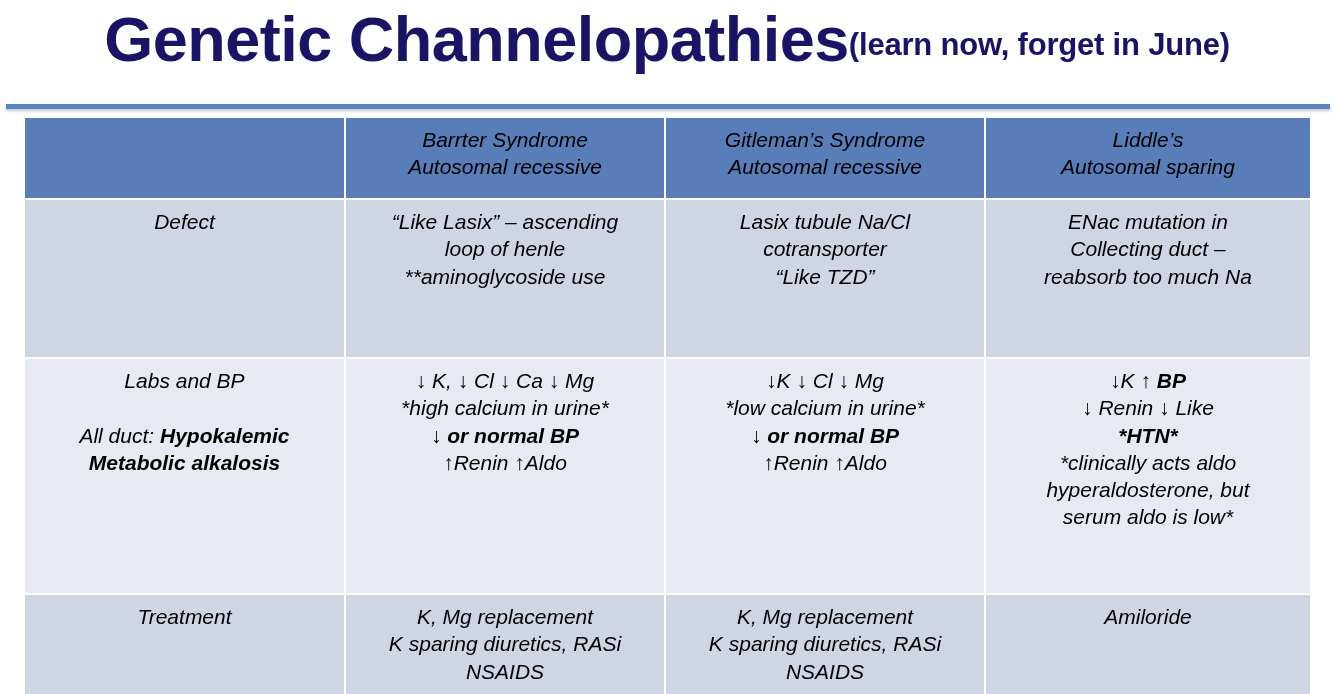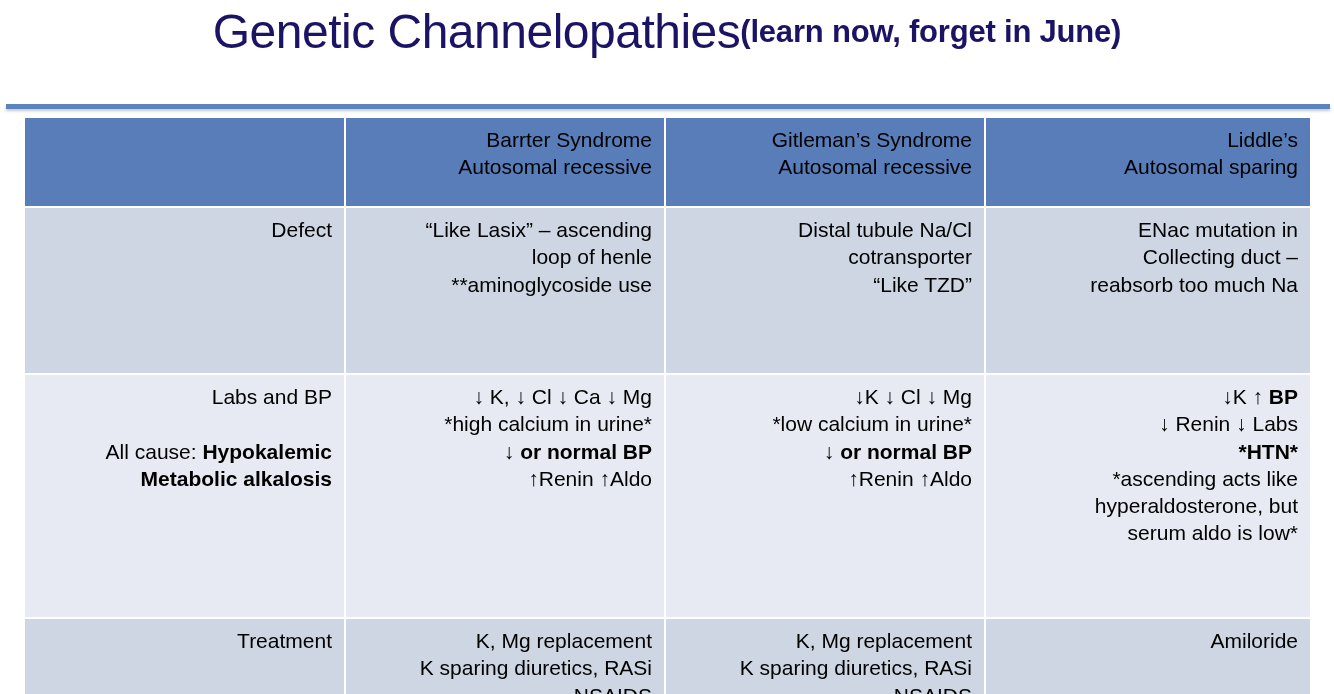--- a/index.html
+++ b/index.html
@@ -20,22 +20,22 @@
     position: absolute;
     left: 0;
     top: 8px;
     width: 1334px;
     text-align: center;
     white-space: nowrap;
     color: #1b1464;
     line-height: 1;
   }
   .title-main {
-    font-size: 48px;
-    font-weight: 400;
+    font-size: 63px;
+    font-weight: 700;
     letter-spacing: -0.5px;
   }
   .title-sub {
     font-size: 31px;
     font-weight: 700;
     letter-spacing: -0.2px;
     position: relative;
     top: -6px;
   }
 
@@ -63,28 +63,29 @@
     width: 1285px;
   }
   table.matrix col.c0 { width: 320px; }
   table.matrix col.c1 { width: 320px; }
   table.matrix col.c2 { width: 320px; }
   table.matrix col.c3 { width: 325px; }
 
   table.matrix th,
   table.matrix td {
     vertical-align: top;
-    padding: 8px 12px 22px 12px;
+    padding: 8px 12px 14px 12px;
     border-right: 2px solid #ffffff;
     border-bottom: 2px solid #ffffff;
     font-size: 21px;
     line-height: 1.30;
     color: #000000;
     font-weight: 400;
-    text-align: right;
+    text-align: center;
+    font-style: italic;
   }
   table.matrix th:last-child,
   table.matrix td:last-child { border-right: none; }
 
   thead th {
     background: #587db8;
     color: #ffffff;
     font-weight: 700;
     font-size: 21.5px;
     height: 58px;
@@ -139,51 +140,51 @@
         </th>
       </tr>
     </thead>
     <tbody>
 
       <tr class="row-shade r-defect">
         <td class="rowlabel">Defect</td>
         <td class="cellbody">“Like Lasix” – ascending
 loop of henle
 **aminoglycoside use</td>
-        <td class="cellbody">Distal tubule Na/Cl
+        <td class="cellbody">Lasix tubule Na/Cl
 cotransporter
 “Like TZD”</td>
         <td class="cellbody">ENac mutation in
 Collecting duct –
 reabsorb too much Na</td>
       </tr>
 
       <tr class="row-light r-labs">
         <td>
           <span>Labs and BP</span><br><br>
-          <span>All cause: </span><span class="bold" style="white-space:pre-line">Hypokalemic
+          <span>All duct: </span><span class="bold" style="white-space:pre-line">Hypokalemic
 Metabolic alkalosis</span>
         </td>
         <td>
           <span>↓ K, ↓ Cl ↓ Ca ↓ Mg</span><br>
           <span>*high calcium in urine*</span><br>
           <span class="bold">↓ or normal BP</span><br>
           <span>↑Renin ↑Aldo</span>
         </td>
         <td>
           <span>↓K ↓ Cl ↓ Mg</span><br>
           <span>*low calcium in urine*</span><br>
           <span class="bold">↓ or normal BP</span><br>
           <span>↑Renin ↑Aldo</span>
         </td>
         <td>
           <span>↓K </span><span class="bold">↑ BP</span><br>
-          <span>↓ Renin ↓ Labs</span><br>
+          <span>↓ Renin ↓ Like</span><br>
           <span class="bold">*HTN*</span><br>
-          <span>*ascending acts like</span><br>
+          <span>*clinically acts aldo</span><br>
           <span>hyperaldosterone, but</span><br>
           <span>serum aldo is low*</span>
         </td>
       </tr>
 
       <tr class="row-shade r-treatment">
         <td class="rowlabel">Treatment</td>
         <td class="cellbody">K, Mg replacement
 K sparing diuretics, RASi
 NSAIDS</td>

